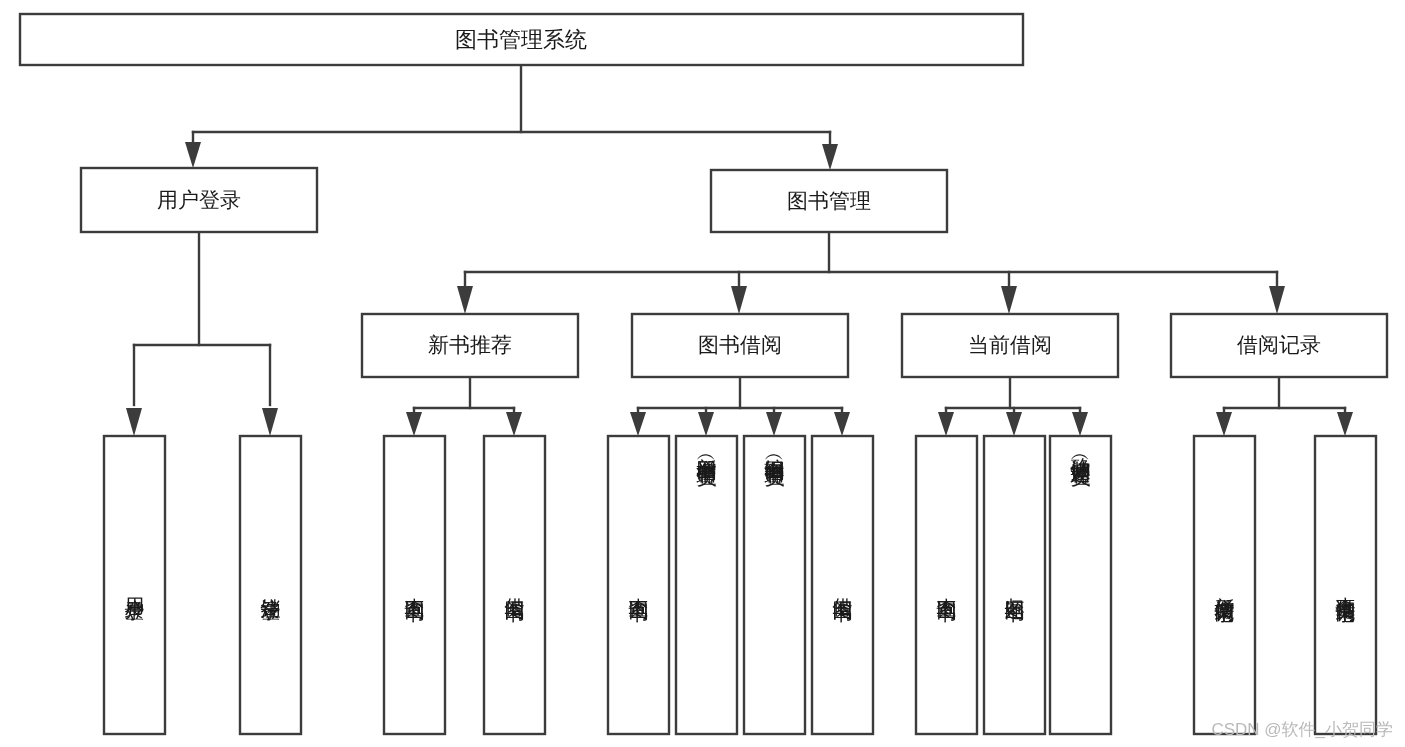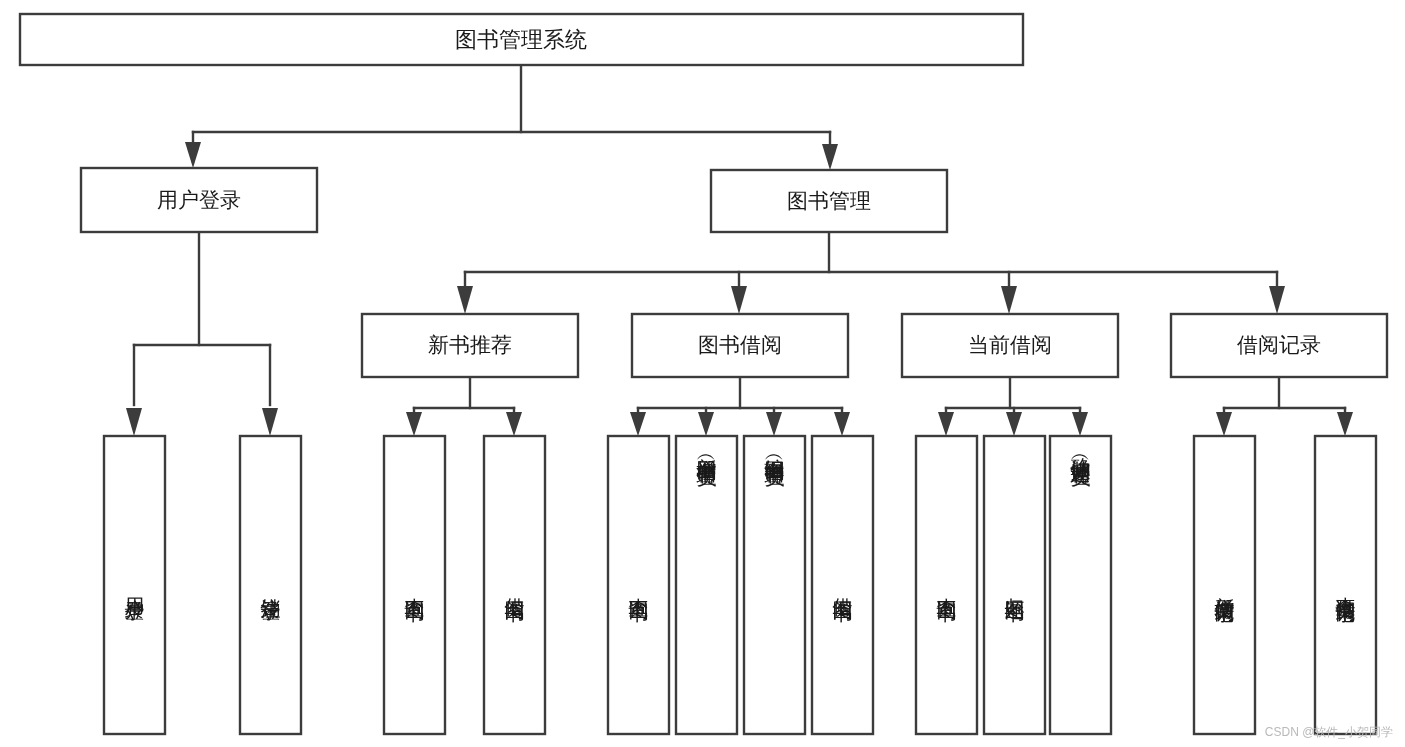--- a/index.html
+++ b/index.html
@@ -23,21 +23,21 @@
   }
   .vlabel{
     writing-mode:vertical-rl;text-orientation:upright;
     font-family:"Liberation Sans","DejaVu Sans",sans-serif;
     font-size:20px;color:#1a1a1a;line-height:1.04;letter-spacing:1.5px;
     white-space:nowrap;text-align:center;
   }
   .watermark{
     position:absolute;right:8px;bottom:6px;
     font-family:"Liberation Sans","DejaVu Sans",sans-serif;
-    font-size:12px;color:#b9b9b9;white-space:nowrap;user-select:none;
+    font-size:17px;color:#b9b9b9;white-space:nowrap;user-select:none;
   }
 </style>
 </head>
 <body>
 
 <div id="diagram-root">
 
   <svg class="diagram" viewBox="0 0 1405 747" xmlns="http://www.w3.org/2000/svg">
 
     <g>

